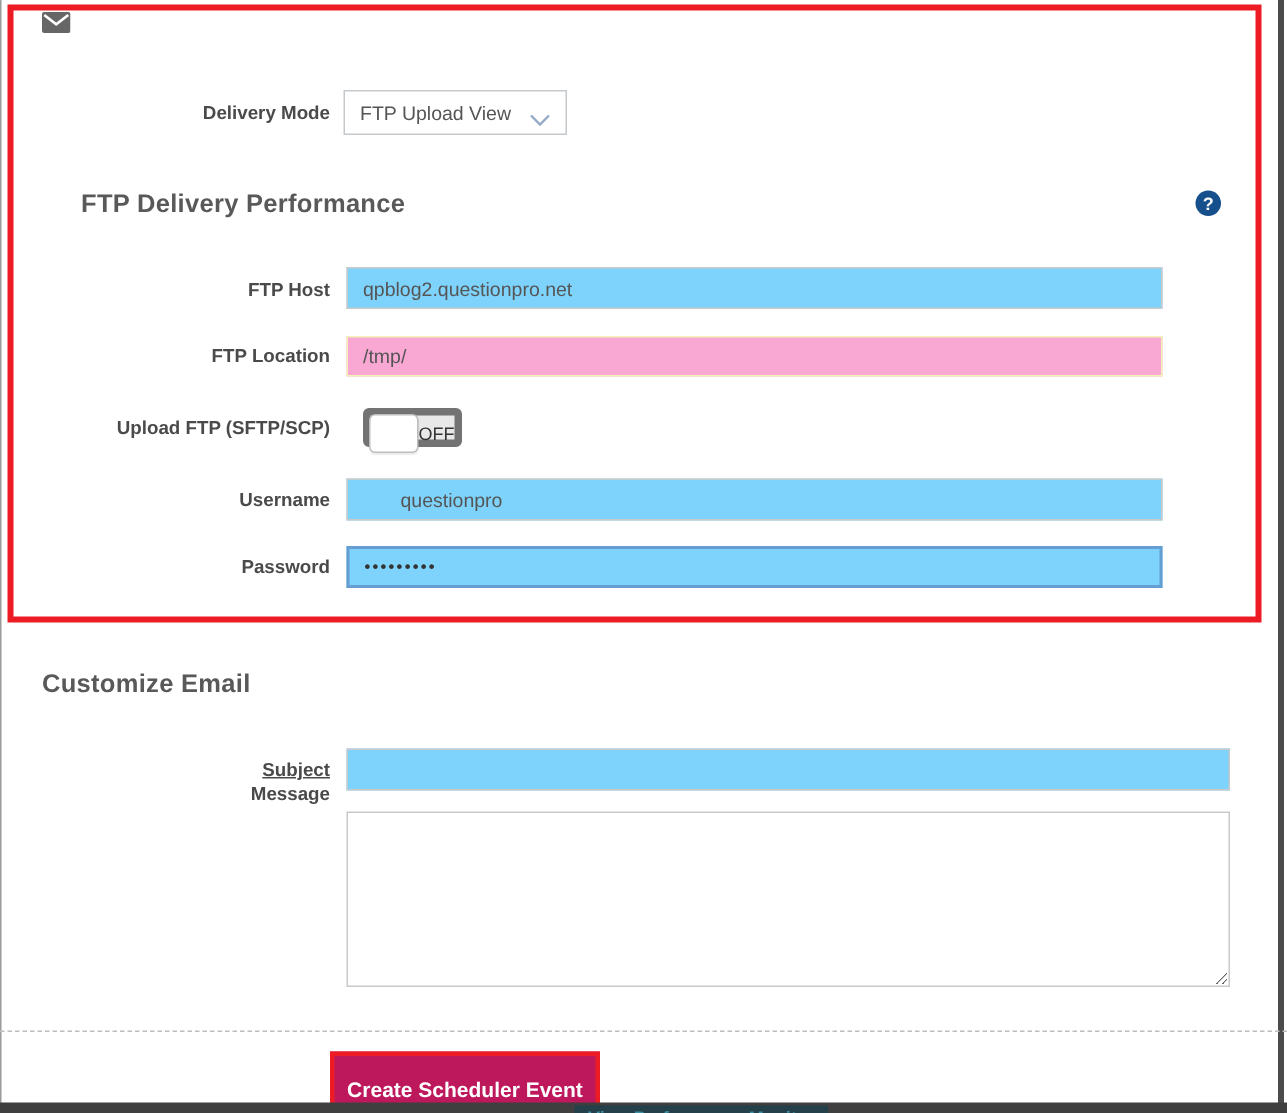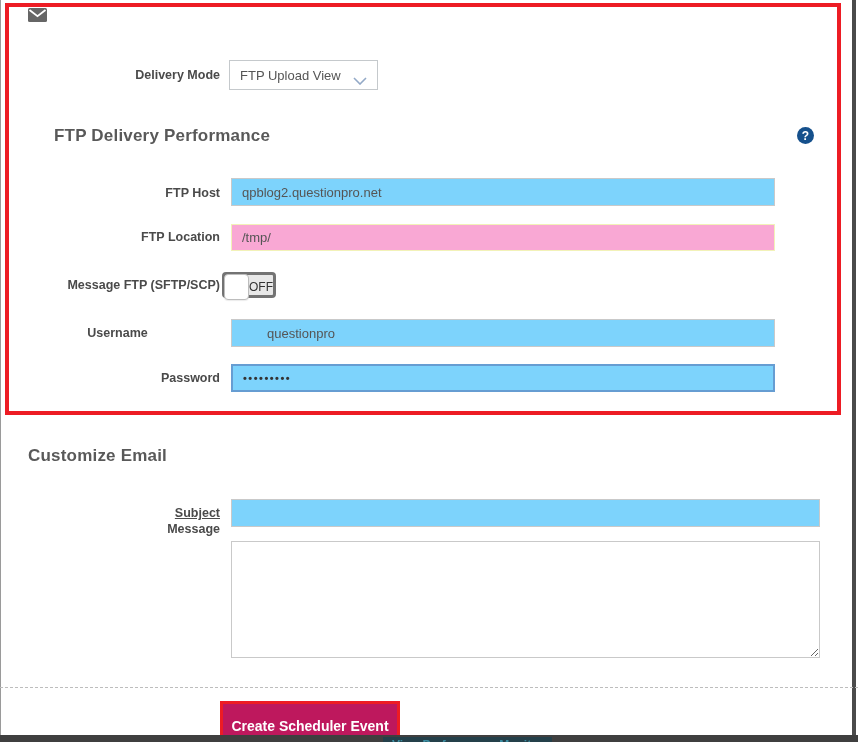--- a/index.html
+++ b/index.html
@@ -68,22 +68,22 @@
     border: 1px solid #f2f2b8;
     background: #f9a8d4;
     color: #555;
   }
   .password-input {
     border: 2px solid #669dd2;
     font-size: 11px; letter-spacing: 1.5px; font-weight: bold; color: #333;
   }
 
   .toggle {
-    position: absolute; left: 222px; top: 272px; width: 54px; height: 26px;
-    background: #e8e8e8; border: 3px solid #737373; border-radius: 4px;
+    position: absolute; left: 242px; top: 272px; width: 66px; height: 26px;
+    background: #e8e8e8; border: 5px solid #737373; border-radius: 4px;
     display: flex; cursor: pointer;
   }
   .toggle-knob {
     width: 34px; height: 26px; margin: -1px 0 0 -1px;
     background: #fff; border: 1px solid #bdbdbd; border-radius: 4px;
     box-shadow: 0 1px 1px rgba(0,0,0,0.08);
   }
   .toggle-state {
     flex: 1; text-align: center; line-height: 24px;
     font-size: 12px; color: #333;
@@ -150,27 +150,27 @@
 
 <div class="section-title" style="left:54px; top:126px;">FTP Delivery Performance</div>
 <div class="help-icon">?</div>
 
 <div class="row-label" style="top:175px;margin-top:11px;">FTP Host</div>
 <input type="text" class="text-input" style="top: 178px;" value="qpblog2.questionpro.net">
 
 <div class="row-label" style="top:230px;">FTP Location</div>
 <input type="text" class="text-input yellow-input" style="top: 224px; height: 27px;" value="/tmp/">
 
-<div class="row-label" style="top:278px;">Message FTP (SFTP/SCP)</div>
+<div class="row-label" style="top:278px;">Upload FTP (SFTP/SCP)</div>
 <div class="toggle">
   <span class="toggle-knob"></span>
   <span class="toggle-state">OFF</span>
 </div>
 
-<div class="row-label" style="top:326px;text-align:center;">Username</div>
+<div class="row-label" style="top:326px;">Username</div>
 <input type="text" class="text-input" style="top: 319px; padding-left: 35px;" value="questionpro">
 
 <div class="row-label" style="top:371px;">Password</div>
 <input type="text" class="text-input password-input" style="top: 364px;" value="•••••••••">
 
 <div class="section-title" style="left:28px; top:446px;">Customize Email</div>
 
 <div class="row-label" style="top:506px;text-decoration:underline;">Subject</div>
 <input type="text" class="text-input email-input" style="top: 499px;" value="">
 

